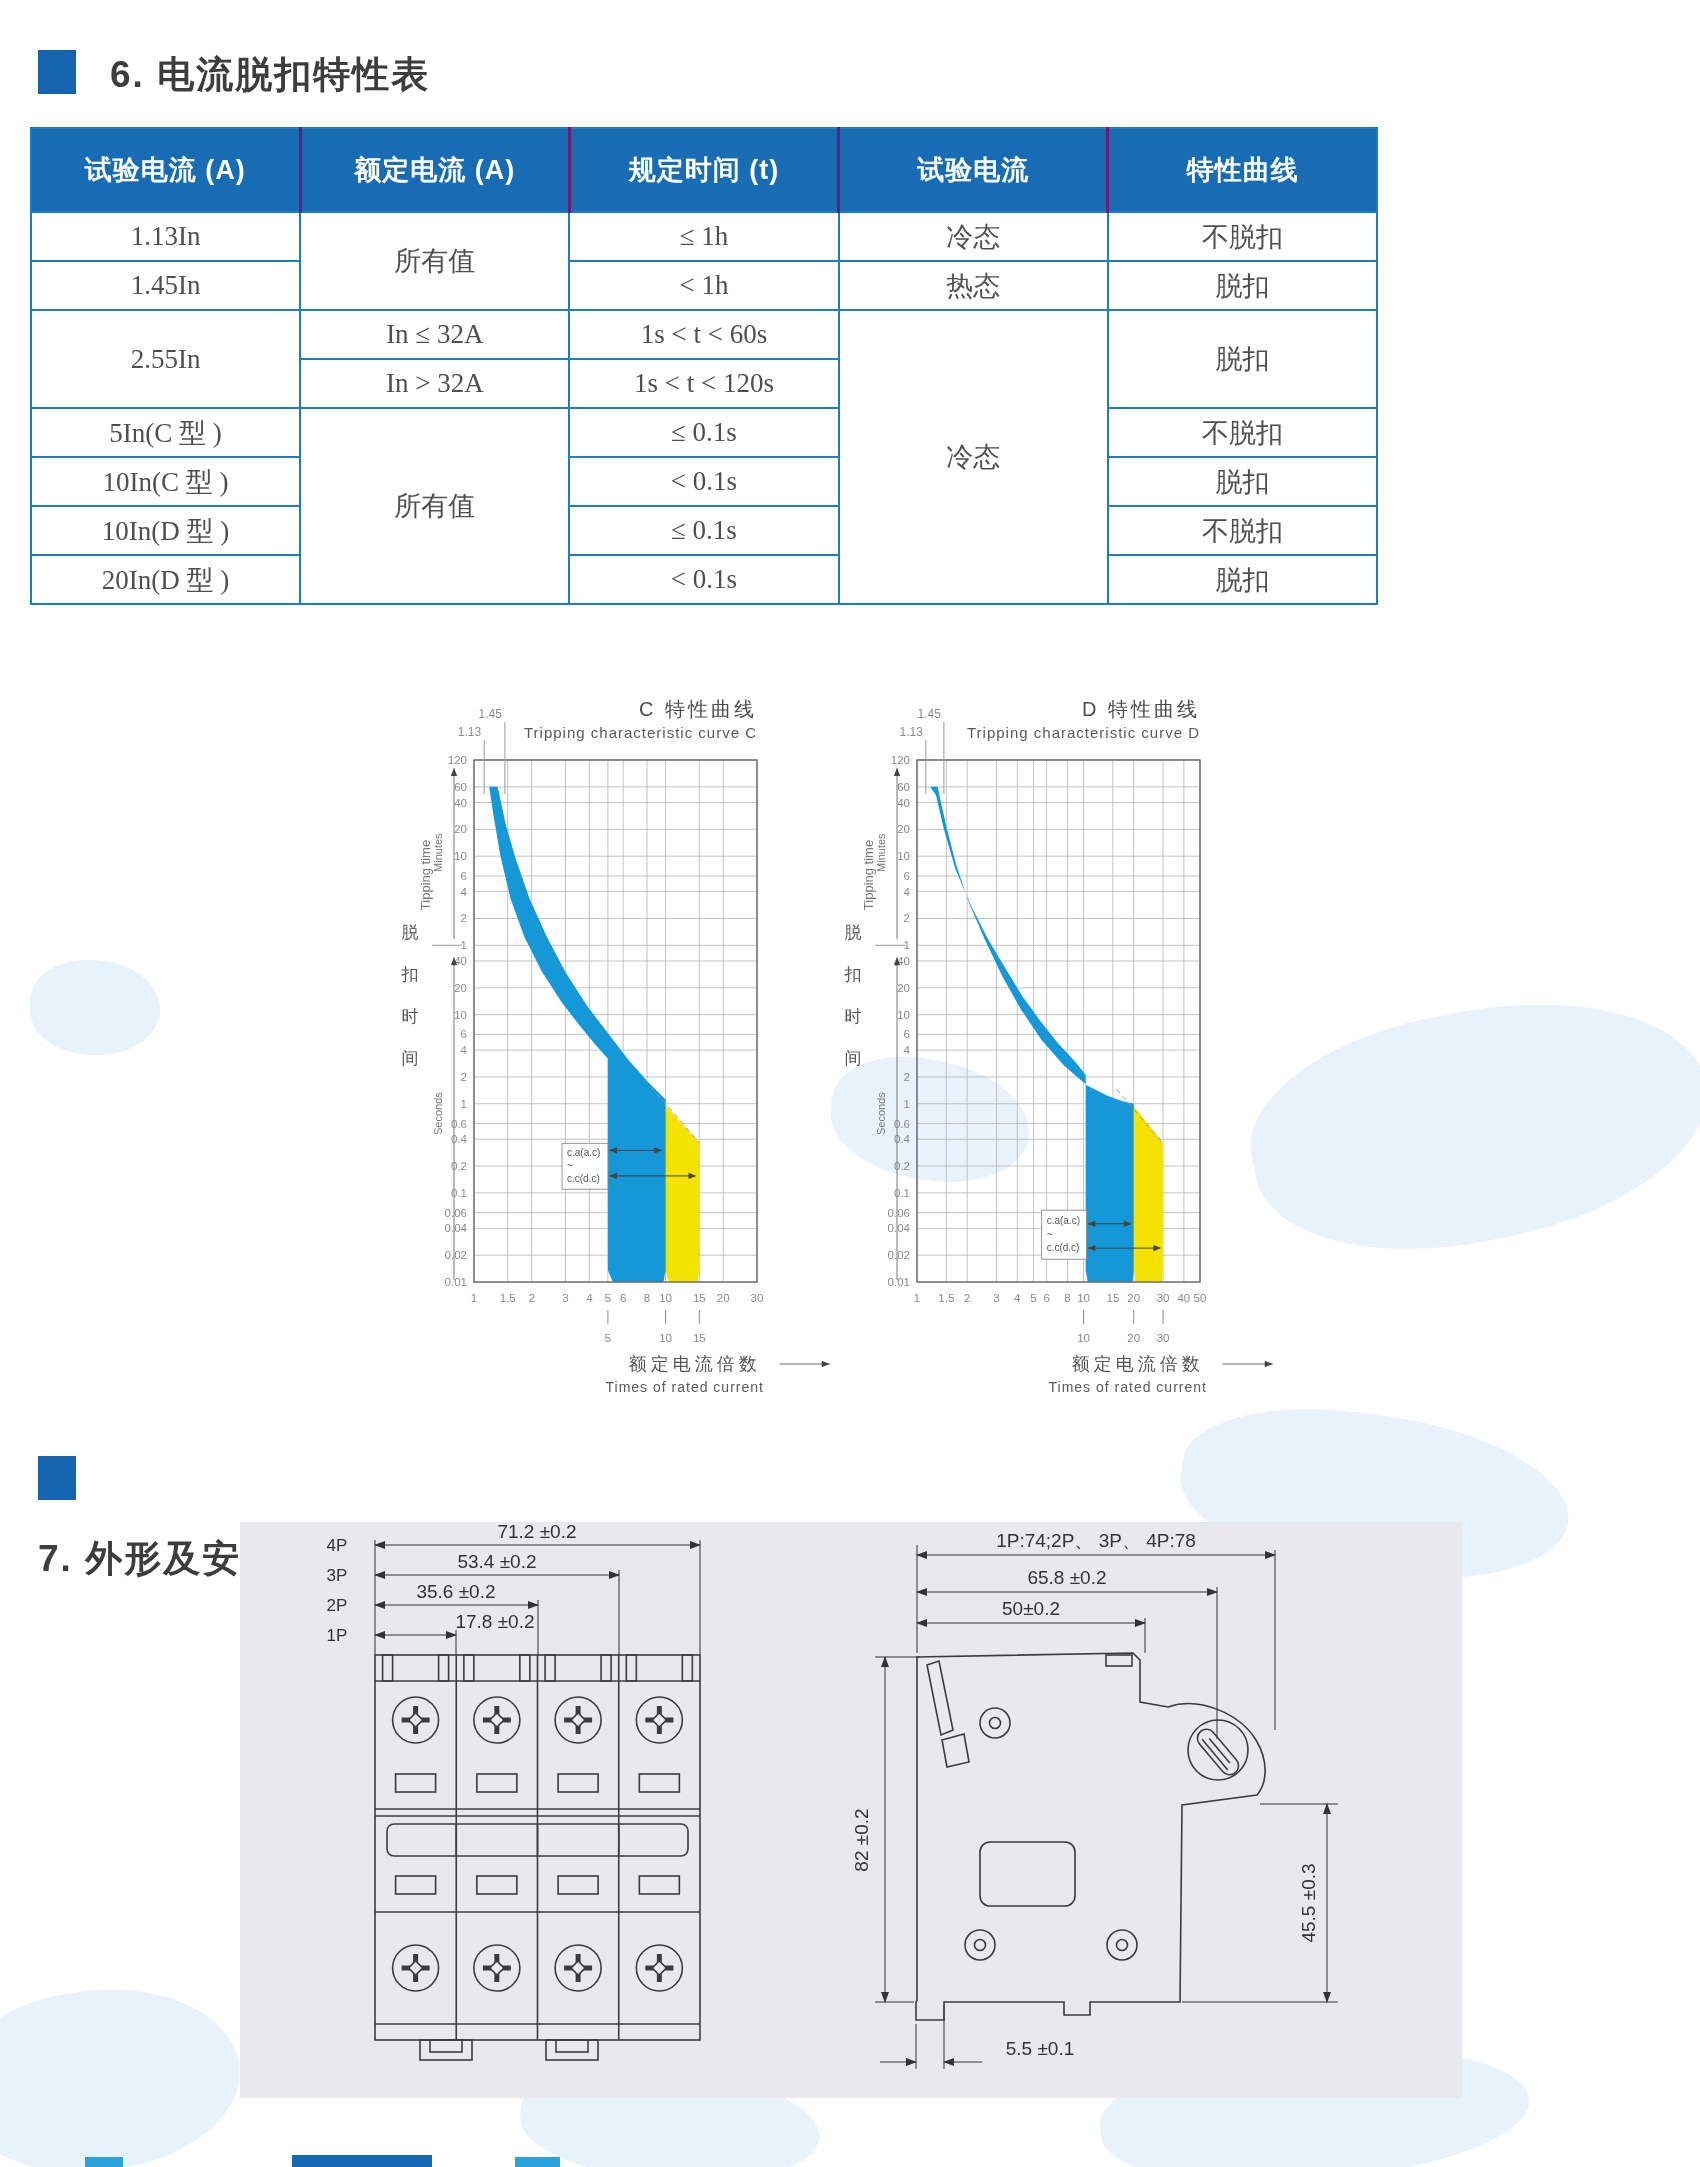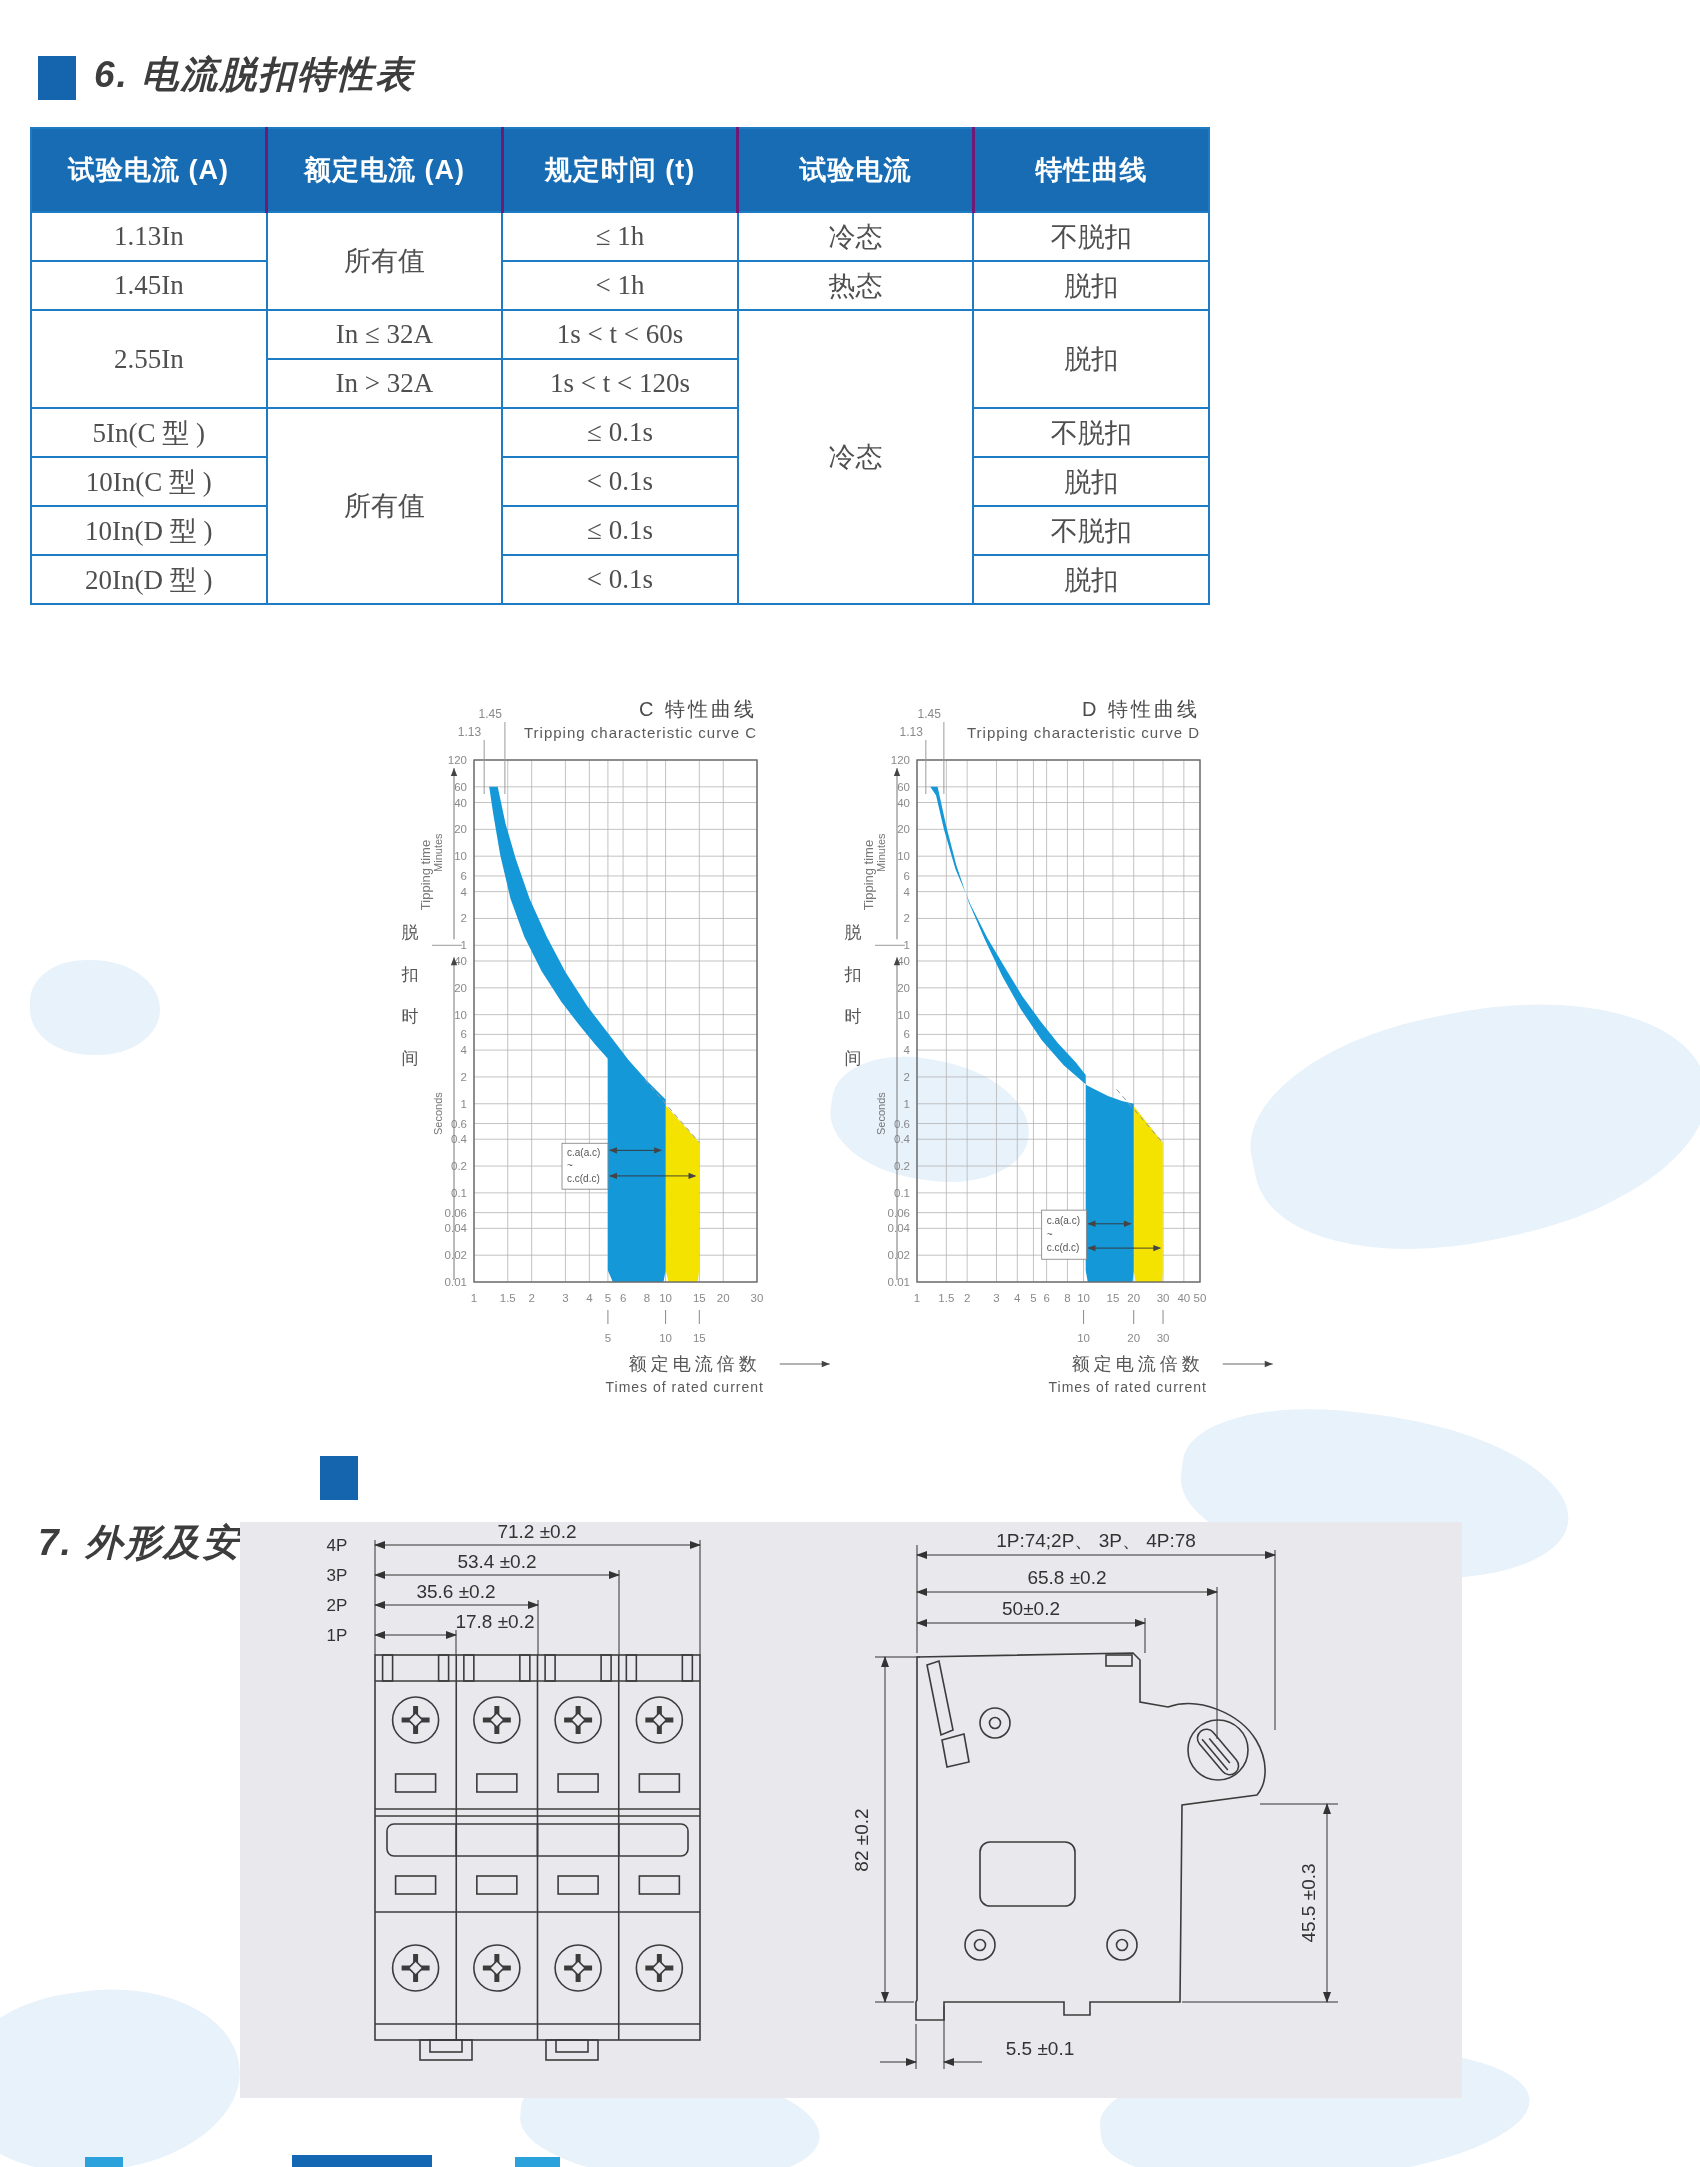--- a/index.html
+++ b/index.html
@@ -1,23 +1,23 @@
 <!DOCTYPE html>
 <html><head>
 <meta charset="utf-8">
 <style>
   html,body{margin:0;padding:0;background:#fff;}
   .page{position:relative;width:1700px;height:2167px;background:#ffffff;overflow:hidden;
         font-family:"Liberation Sans",sans-serif;}
   .wm{position:absolute;background:#e8f2fb;border-radius:45% 55% 50% 50%;z-index:0;}
   .strip{position:absolute;z-index:1;}
-  .sec-title{position:absolute;display:flex;align-items:flex-end;gap:18px;z-index:2;font-style:italic;}
+  .sec-title{position:absolute;display:flex;align-items:flex-start;gap:34px;z-index:2;}
   .sec-sq{width:38px;height:44px;background:#1565ae;}
   .sec-text{font-size:37px;font-weight:bold;color:#3d3d3d;letter-spacing:2px;}
-  table.trip{position:absolute;left:30px;top:127px;width:1180px;border-collapse:collapse;
+  table.trip{position:absolute;left:30px;top:127px;width:1348px;border-collapse:collapse;
              table-layout:fixed;background:#fff;z-index:2;border:2px solid #1d7cc4;}
   table.trip th{background:#176cb4;color:#fff;font-size:27px;font-weight:bold;height:80px;
                 border-left:3px solid #701a75;border-bottom:2px solid #1d7cc4;letter-spacing:1px;}
   table.trip th:first-child{border-left:none;}
   table.trip td{border:2px solid #1d7cc4;text-align:center;height:45px;
                 font-family:"Liberation Serif","DejaVu Serif",serif;
                 font-size:27px;color:#4f4f4f;background:#fff;}
   .chart{position:absolute;z-index:2;}
   .draw{position:absolute;z-index:3;}
   .panel{position:absolute;left:240px;top:1522px;width:1222px;height:576px;background:#e9e9ed;z-index:2;}

